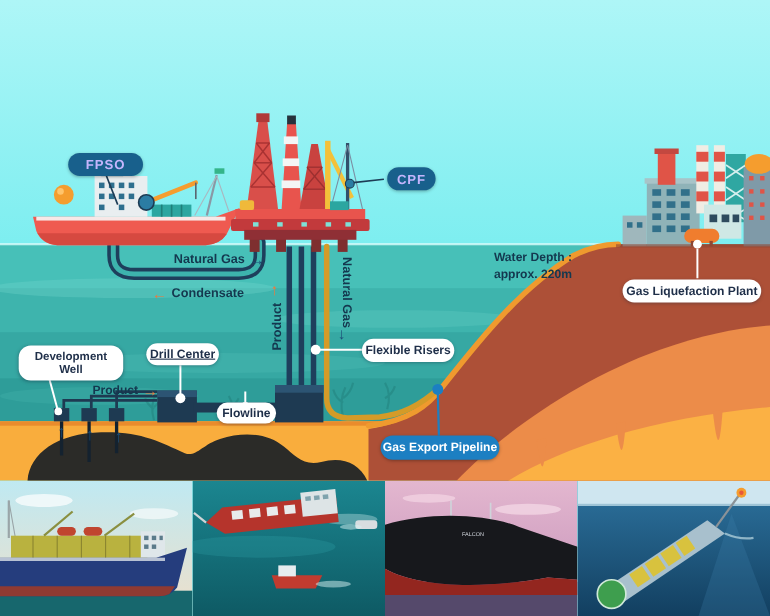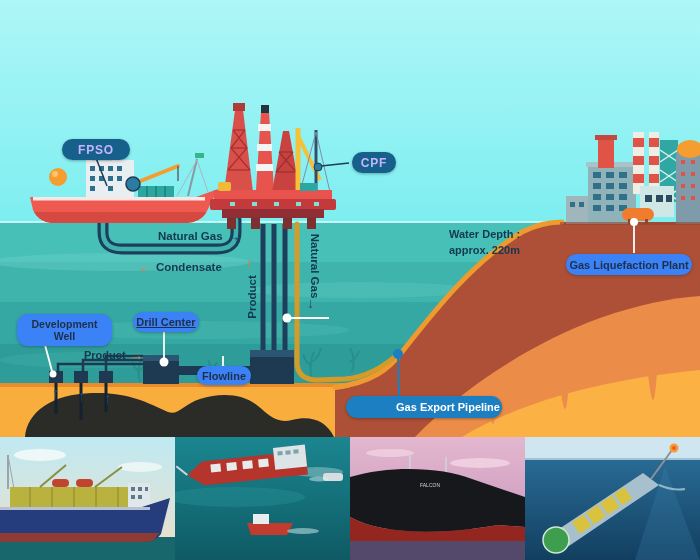--- a/index.html
+++ b/index.html
@@ -6,24 +6,24 @@
   .stage{position:relative;width:700px;height:560px;overflow:hidden;
          font-family:"Liberation Sans",sans-serif;background:#8df0f2;}
   .abs{position:absolute;}
   
   .title{left:0;top:48px;width:700px;text-align:center;font-size:27px;font-weight:bold;
          color:#1d2950;letter-spacing:.5px;}
   .pill{position:absolute;display:flex;align-items:center;justify-content:center;
         border-radius:11px;font-weight:bold;white-space:nowrap;z-index:30;}
   .pill-blue{background:#18608c;color:#c4b5fd;font-size:12px;letter-spacing:.8px;
         box-shadow:0 1px 3px rgba(0,0,0,.3);}
-  .pill-white{background:#3b82f6;color:#1f2f49;font-size:11px;
+  .pill-white{background:#ffffff;color:#1f2f49;font-size:11px;
         box-shadow:0 1px 3px rgba(20,40,60,.35);}
   .pill-export{background:#1c7fc2;color:#ffffff;font-size:11px;
-        box-shadow:0 1px 3px rgba(0,0,0,.3);padding-left:48px;}
+        box-shadow:0 1px 3px rgba(0,0,0,.3);}
   .flow{position:absolute;display:flex;gap:4px;align-items:center;font-weight:bold;
         font-size:11.5px;color:#14384f;white-space:nowrap;z-index:25;}
   .arr-o{color:#f0783a;font-size:14px;line-height:1;}
   .arr-n{color:#1c4e78;font-size:14px;line-height:1;}
   .vtext{position:absolute;font-weight:bold;font-size:11.5px;color:#14384f;
         text-align:center;white-space:nowrap;z-index:25;}
   .rot-ccw{transform:rotate(-90deg);}
   .rot-cw{transform:rotate(90deg);}
   .wdepth{left:449px;top:227px;font-size:11px;font-weight:bold;color:#14384f;
         line-height:1.45;z-index:25;}
@@ -299,20 +299,21 @@
 
   <div class="abs wdepth">
     <div>Water Depth :</div>
     <div>approx. 220m</div>
   </div>
 
   <div class="pill pill-white" style="left:17px;top:314px;width:95px;height:32px;white-space:normal;text-align:center;
               font-size:10.5px;line-height:1.15;padding:2px 4px;box-sizing:border-box;">Development Well</div>
   <div class="pill pill-white" style="left:133px;top:312px;width:66px;height:20px;text-decoration:underline;">Drill Center</div>
   <div class="pill pill-white" style="left:197px;top:338px;width:54px;height:19px;margin-top:28px;">Flowline</div>
+  <div class="pill pill-white" style="left:329px;top:308px;width:84px;height:21px;">Flexible Risers</div>
   <div class="pill pill-export" style="left:346px;top:396px;width:108px;height:22px;">Gas Export Pipeline</div>
   <div class="pill pill-white" style="left:566px;top:254px;width:126px;height:21px;">Gas Liquefaction Plant</div>
 
   <div class="flow" style="left:84px;top:348px;font-size:11px;">
     <span>Product</span>
     <span class="arr-o">→</span>
   </div>
 
   <div class="uparrow" style="left:52px;top:384px;">↑</div>
   <div class="uparrow" style="left:78px;top:387px;">↑</div>

